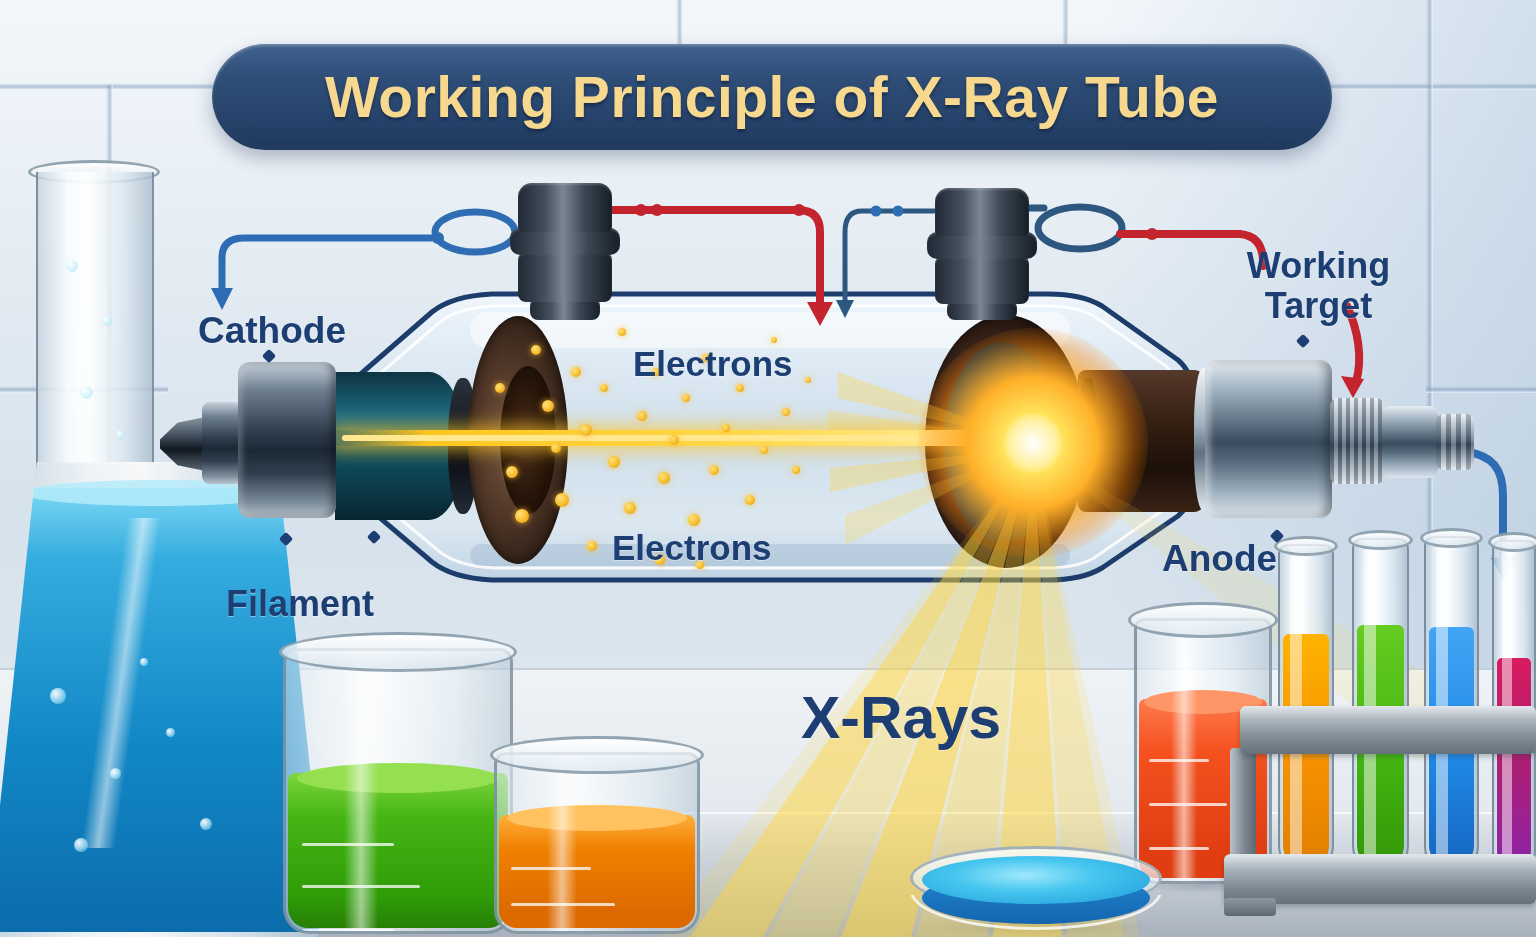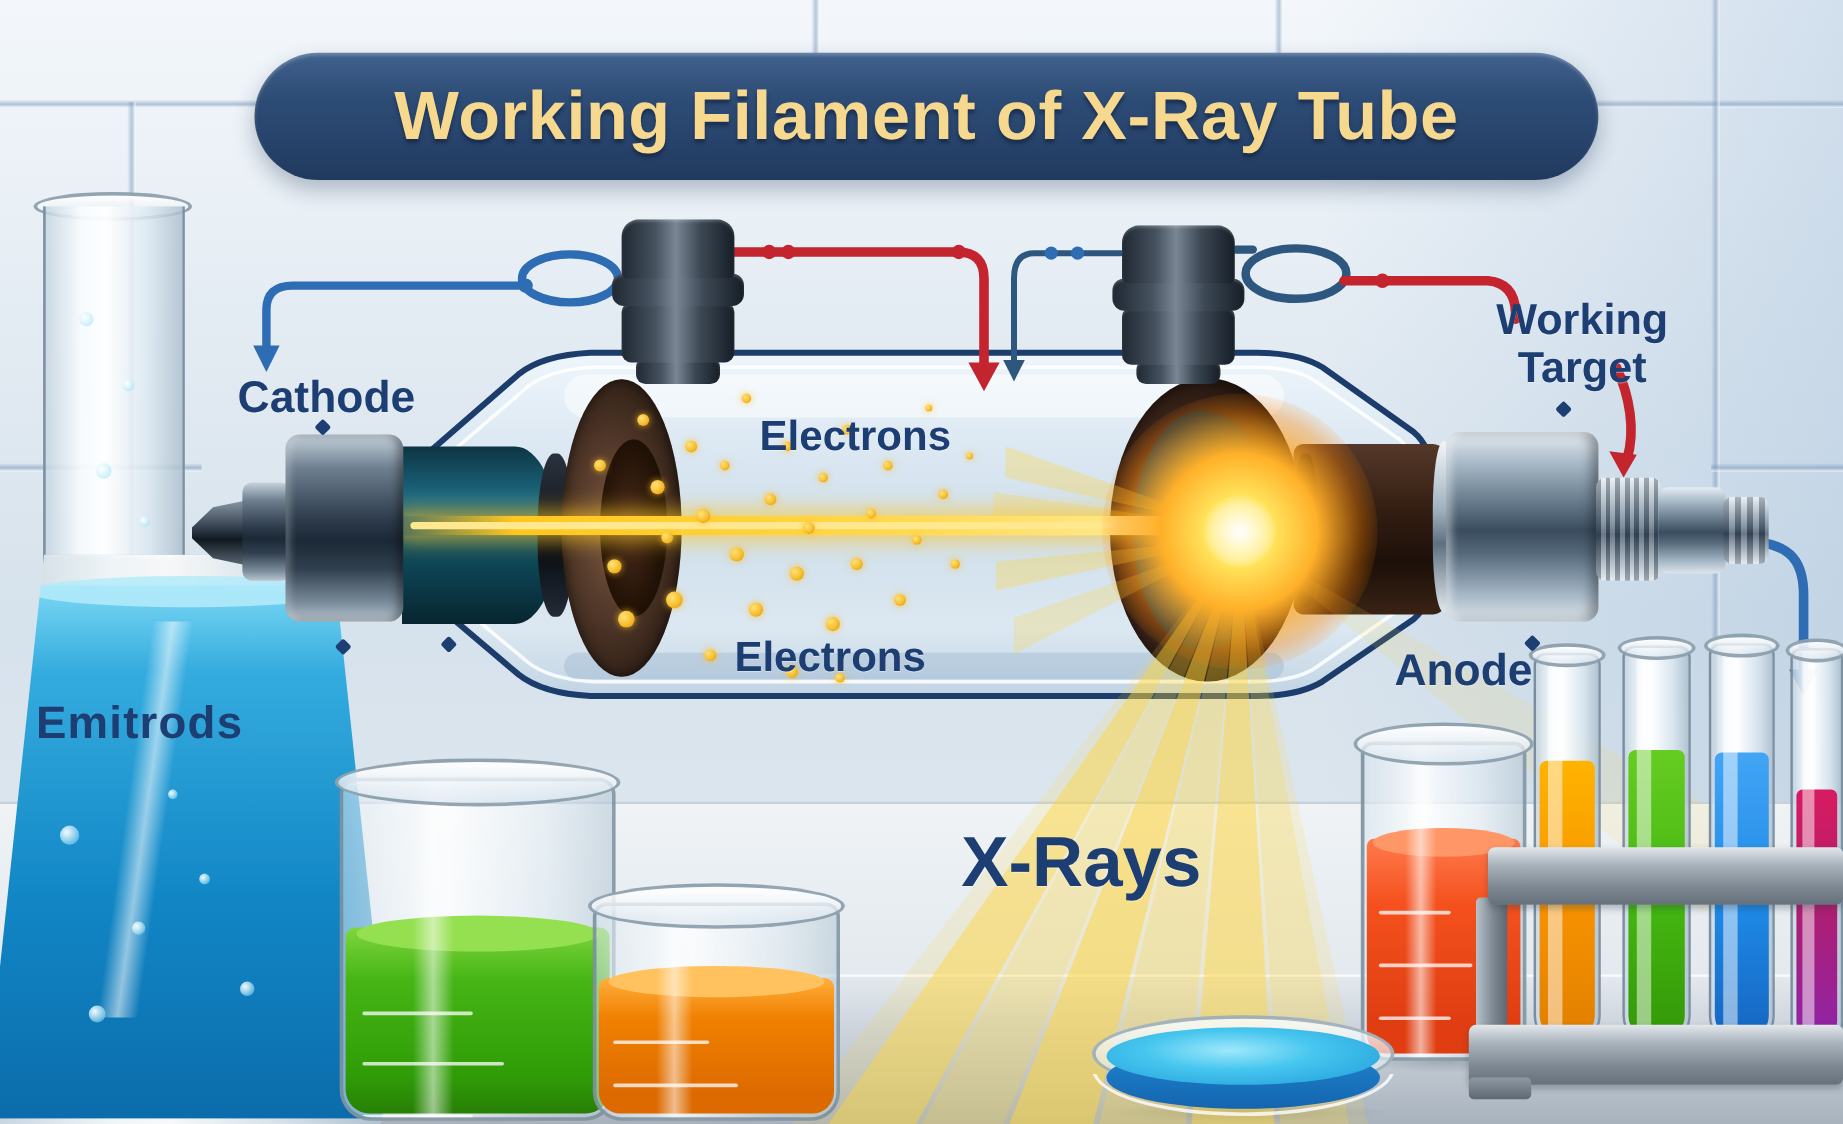--- a/index.html
+++ b/index.html
@@ -63,21 +63,21 @@
   <div class="grout-v" style="left:106px;top:85px;height:580px;"></div>
   <div class="grout-v" style="left:676px;top:0;height:46px;"></div>
   <div class="grout-v" style="left:1062px;top:0;height:46px;"></div>
   <div class="grout-v" style="left:1426px;top:0;height:665px;"></div>
   <div class="grout-h" style="left:0;top:386px;width:168px;"></div>
   <div class="grout-h" style="left:1426px;top:386px;width:110px;"></div>
   <div class="counter"></div>
   <div class="bench"></div>
 
   <div class="banner">
-    <span>Working Filament of X-Ray Tube</span>
+    <span>Working Principle of X-Ray Tube</span>
   </div>
 
   <div class="shadow" style="left:6px;top:902px;width:316px;height:32px;"></div>
   <div class="shadow" style="left:286px;top:914px;width:232px;height:22px;"></div>
   <div class="shadow" style="left:496px;top:916px;width:208px;height:20px;"></div>
   <div class="shadow" style="left:1134px;top:874px;width:142px;height:20px;"></div>
   <div class="shadow" style="left:916px;top:918px;width:242px;height:18px;"></div>
 
   <div class="rim" style="left:28px;top:160px;width:132px;height:24px;"></div>
   <div class="glass-v" style="left:36px;top:172px;width:118px;height:312px;border-top:none;"></div>
@@ -341,17 +341,17 @@
 
   <div class="lbl" style="left:198px;top:310px;font-size:37px;">Cathode</div>
   <div class="lbl" style="left:633px;top:344px;font-size:35px;">Electrons</div>
   <div class="lbl" style="left:612px;top:528px;font-size:35px;">Electrons</div>
   <div class="lbl lbl-c" style="left:1231px;top:246px;width:175px;font-size:36px;">
     <span style="position:static;">Working</span><br>
     <span style="position:static;">Target</span>
   </div>
   <div class="lbl lbl-c" style="left:210px;top:544px;width:180px;font-size:36px;">
     <br>
+    <span style="position:static;">Filament</span>
   </div>
   <div class="lbl" style="left:1162px;top:538px;font-size:37px;">Anode</div>
   <div class="lbl" style="left:801px;top:684px;font-size:59px;">X-Rays</div>
-  <div class="lbl" style="left:30px;top:582px;font-size:38px;letter-spacing:1px;text-shadow:none;">Emitrods</div>
 </div>
 
 </body></html>

